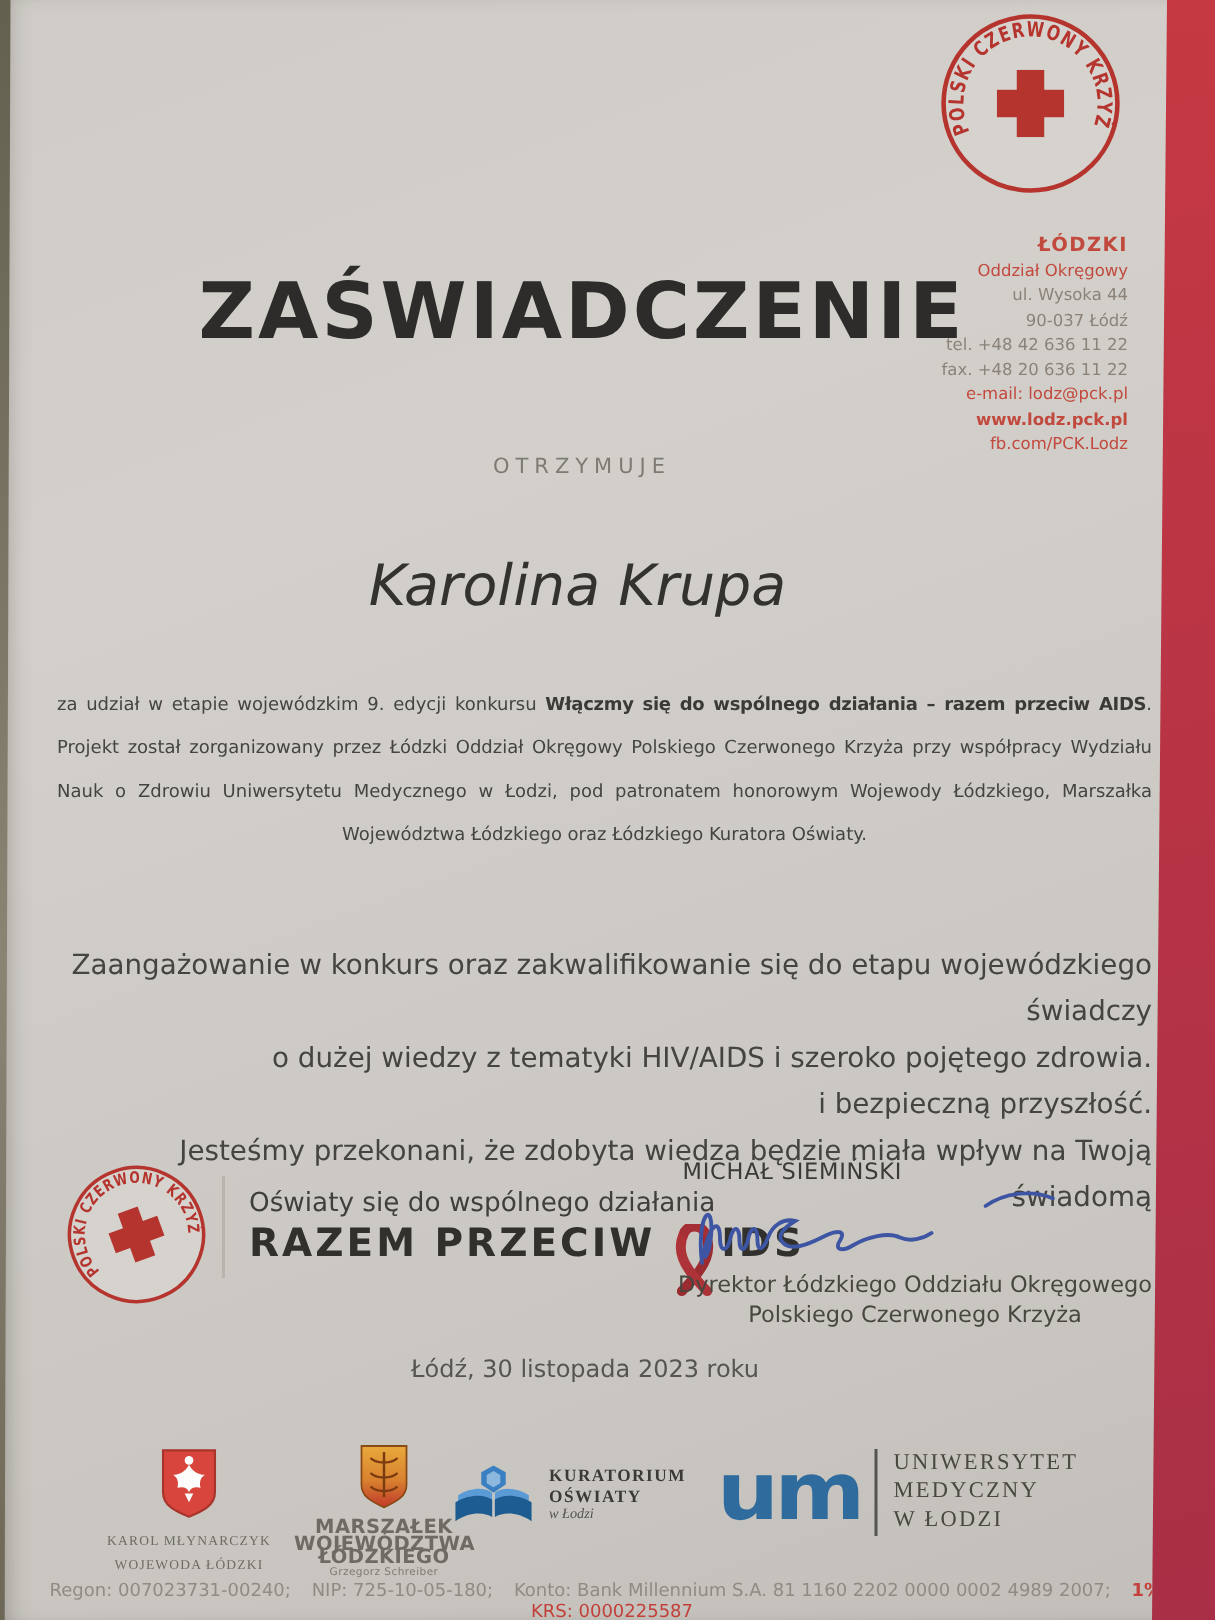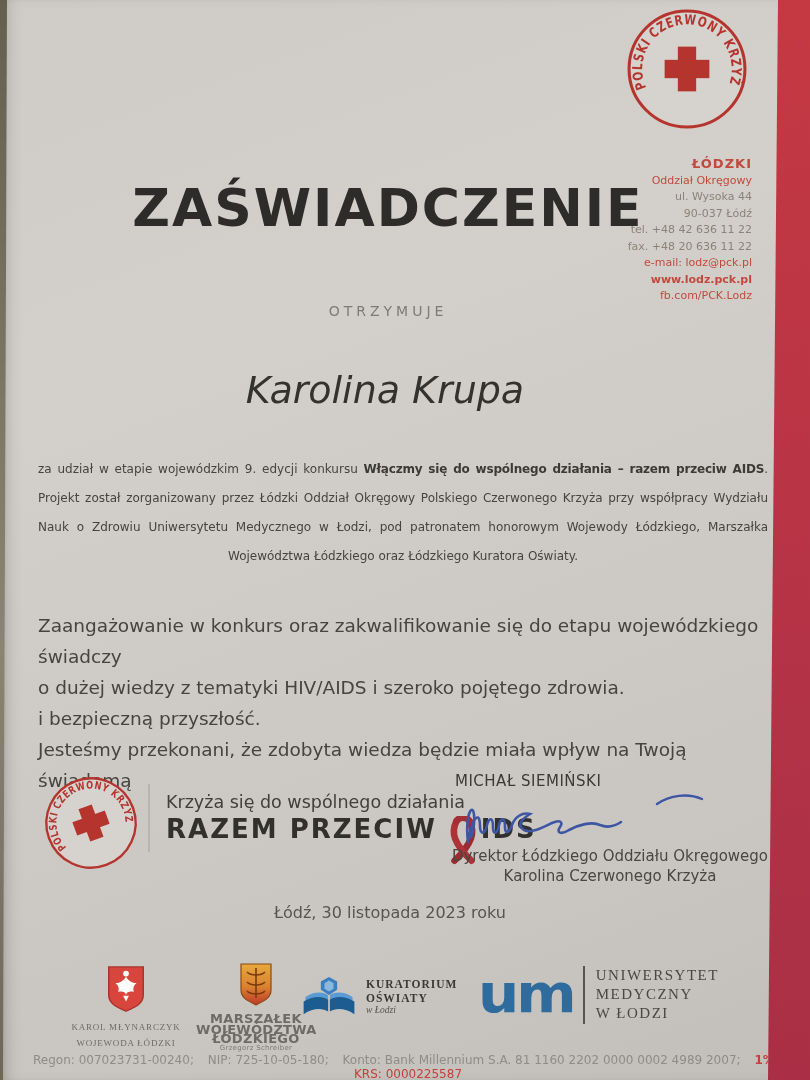--- a/index.html
+++ b/index.html
@@ -27,21 +27,21 @@
   .title{left:30px;width:716px;top:178px;text-align:center;
     font-size:52px;font-weight:bold;letter-spacing:2px;color:#2d2c2a;}
   .otrzymuje{left:30px;width:716px;top:303px;text-align:center;
     font-size:14px;letter-spacing:4px;color:#7e7b75;}
   .recipient{left:30px;width:710px;top:368px;text-align:center;
     font-size:38px;font-style:italic;color:#33322f;}
   
   .p1{left:38px;width:730px;top:455px;font-size:12px;line-height:29px;color:#45443f;
     text-align:justify;text-align-last:center;}
   .p1 b{letter-spacing:-0.2px;color:#3b3a36;}
-  .p2{left:38px;width:730px;top:610px;font-size:18.5px;line-height:31px;color:#45443f;text-align:left;}
+  .p2{left:38px;width:730px;top:628px;font-size:18.5px;line-height:31px;color:#45443f;text-align:right;}
   
   .pck-small{left:44px;top:776px;width:94px;height:94px;transform:rotate(-20deg);}
   .camp-divider{left:148px;top:784px;width:2px;height:68px;background:#b8b4ae;}
   .camp-tagline{left:166px;top:792px;font-size:17.5px;color:#403f3c;}
   .camp-brand{left:166px;top:814px;font-size:26px;font-weight:bold;letter-spacing:2px;color:#31302d;
     display:flex;align-items:flex-start;}
   .camp-brand .ribbon{margin:2px 2px 0 10px;}
   
   .sig-name{left:455px;top:772px;width:310px;
     font-size:15px;font-weight:normal;letter-spacing:.5px;color:#3b3a37;}
@@ -120,39 +120,39 @@
     <div>Zaangażowanie w konkurs oraz zakwalifikowanie się do etapu wojewódzkiego świadczy</div>
     <div>o dużej wiedzy z tematyki HIV/AIDS i szeroko pojętego zdrowia.</div>
     <div>i bezpieczną przyszłość.</div>
     <div>Jesteśmy przekonani, że zdobyta wiedza będzie miała wpływ na Twoją świadomą</div>
   </div>
 
   <svg class="abs pck-small" viewBox="0 0 120 120">
     <use href="#pck-logo"></use>
   </svg>
   <div class="abs camp-divider"></div>
-  <div class="abs camp-tagline">Krzyża się do wspólnego działania</div>
+  <div class="abs camp-tagline">Oświaty się do wspólnego działania</div>
   <div class="abs camp-brand">
     <span>RAZEM PRZECIW</span>
     <svg class="ribbon" width="32" height="50" viewBox="0 0 34 52">
       <path d="M24,5 C30,17 27,28 8,47" stroke="#9a2c31" stroke-width="7" fill="none" stroke-linecap="round"></path>
       <path d="M10,5 C4,17 7,28 26,47" stroke="#ae3338" stroke-width="7" fill="none" stroke-linecap="round"></path>
       <path d="M10,5 C13,0 21,0 24,5" stroke="#a52f34" stroke-width="7" fill="none" stroke-linecap="round"></path>
     </svg>
     <span>IDS</span>
   </div>
 
   <div class="abs sig-name">MICHAŁ SIEMIŃSKI</div>
   <svg class="abs sig-scribble" viewBox="0 0 300 72">
     <path d="M16,56 C12,24 24,12 22,38 C21,50 16,58 18,46 C22,30 28,26 28,40 C28,49 33,49 35,39 C37,31 41,31 41,41 C41,49 45,49 47,39 C49,31 53,31 53,41 C53,49 57,47 60,39 C63,31 70,26 78,28 C70,33 64,39 72,44 C79,48 92,41 100,37 C107,34 112,35 108,41 C104,47 109,49 117,44 C126,39 140,35 148,39 C155,42 163,40 169,36" stroke="#3d55a3" stroke-width="2.6" fill="none" stroke-linecap="round"></path>
     <path d="M205,18 C218,9 236,7 250,13" stroke="#3d55a3" stroke-width="2.4" fill="none" stroke-linecap="round"></path>
   </svg>
   <div class="abs sig-role">
     <div>Dyrektor Łódzkiego Oddziału Okręgowego</div>
-    <div>Karolina Czerwonego Krzyża</div>
+    <div>Polskiego Czerwonego Krzyża</div>
   </div>
 
   <div class="abs dateline">Łódź, 30 listopada 2023 roku</div>
 
   <div class="abs partner pt-wojewoda">
     <svg width="44" height="50" viewBox="0 0 44 52">
       <path d="M4,3 h36 v29 c0,9 -8,13 -18,17 c-10,-4 -18,-8 -18,-17 z" fill="#d8453c" stroke="#a8352c" stroke-width="1.5"></path>
       <circle cx="22" cy="10" r="3" fill="#fdfdfb"></circle>
       <path d="M22,13 c-2,4 -6,7 -11,7 c3,2 4,5 3,9 c4,-1 7,0 8,3 c1,-3 4,-4 8,-3 c-1,-4 0,-7 3,-9 c-5,0 -9,-3 -11,-7 z" fill="#fdfdfb"></path>
       <path d="M19,33 h6 l-3,6 z" fill="#fdfdfb"></path>

